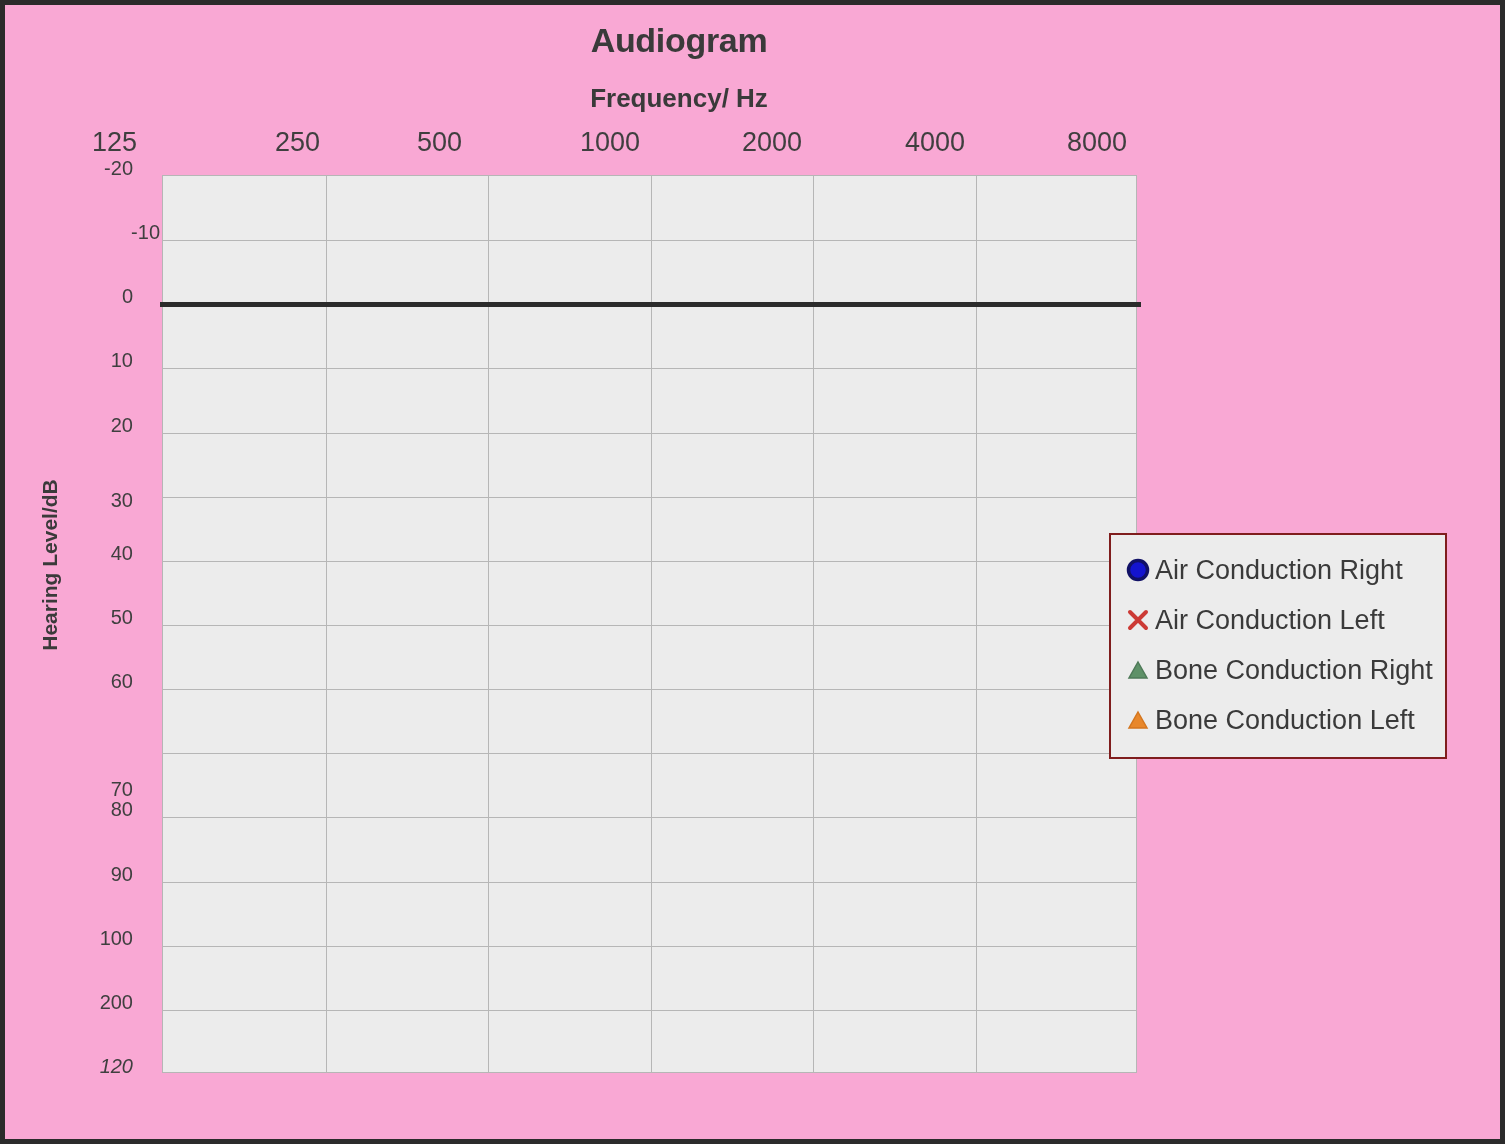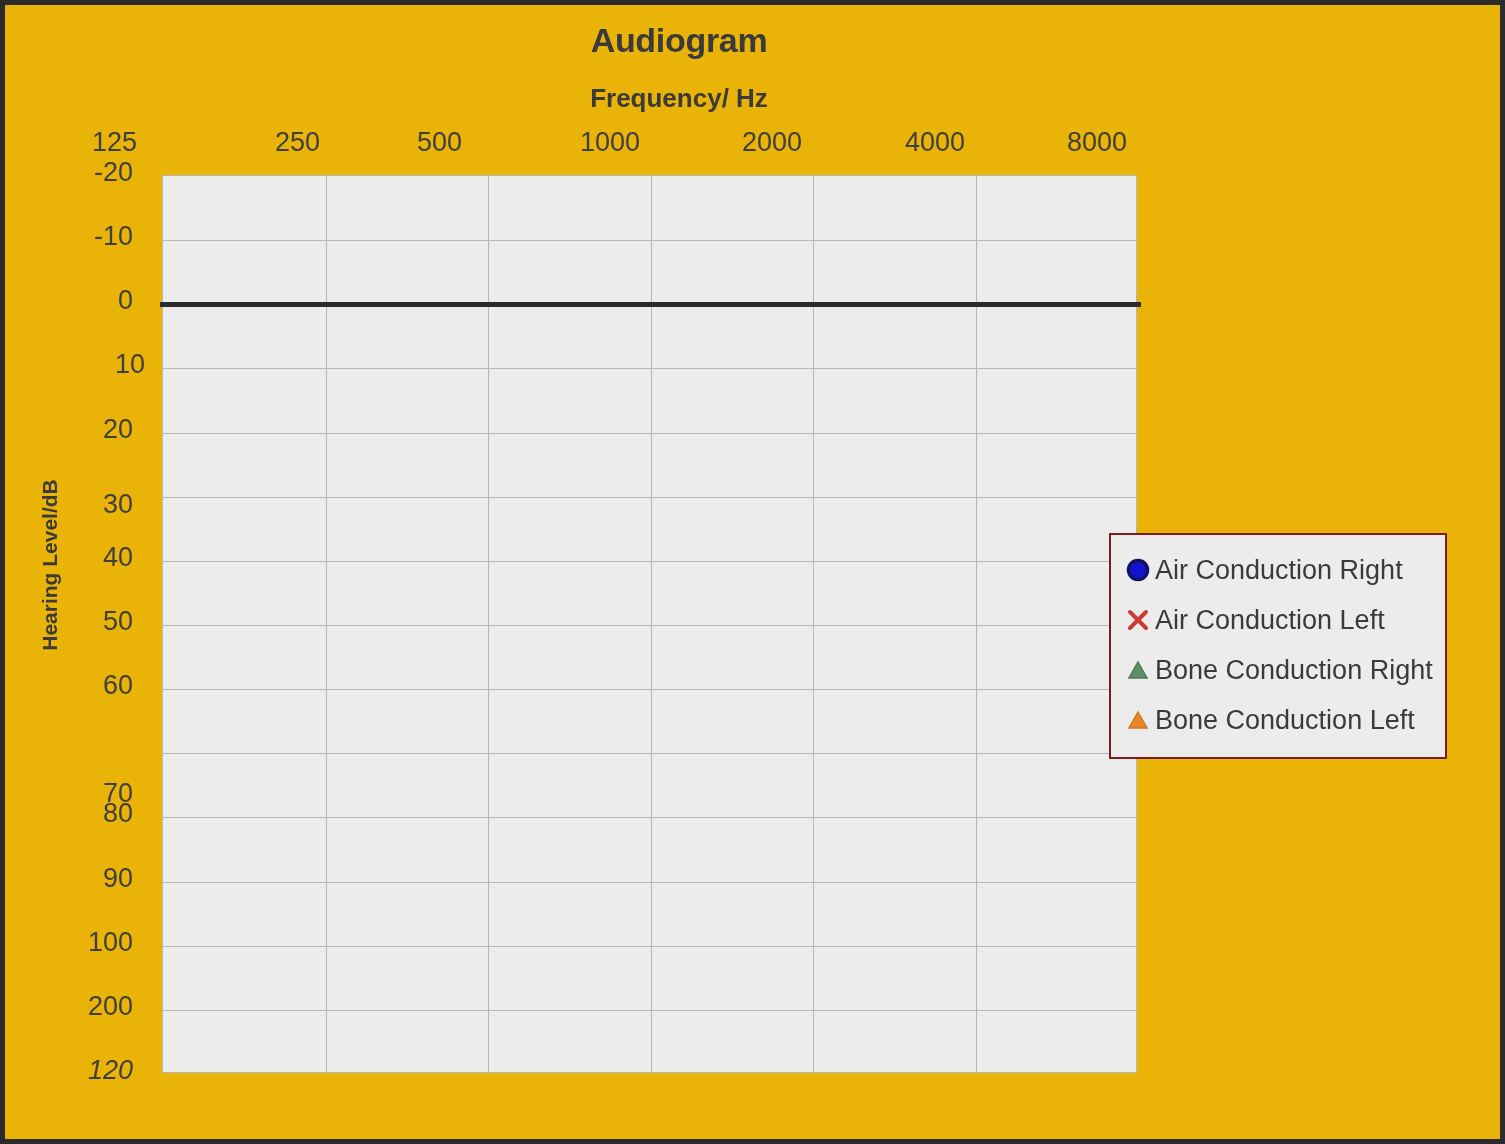--- a/index.html
+++ b/index.html
@@ -10,21 +10,21 @@
   body {
     font-family: "Liberation Sans", sans-serif;
   }
 
   
   #figure {
     position: relative;
     width: 1505px;
     height: 1144px;
     box-sizing: border-box;
-    background: #eab308;
+    background: #f9a8d4;
     border: 5px solid #2b2b2b;
     overflow: hidden;
   }
 
   
   #chart-title {
     position: absolute;
     left: 0;
     top: 16px;
     width: 1348px;
@@ -100,21 +100,21 @@
     text-align: left;
     font-size: 27px;
     color: #3f3f3f;
   }
   .tick-y {
     position: absolute;
     left: 0;
     width: 128px;
     text-align: right;
     margin-top: -18px;
-    font-size: 27px;
+    font-size: 20px;
     color: #3f3f3f;
   }
 
   
   #legend {
     position: absolute;
     left: 1104px;
     top: 528px;
     width: 338px;
     box-sizing: border-box;
@@ -155,23 +155,23 @@
       <div class="tick-x" style="left: 157px;">125</div>
       <div class="tick-x" style="left: 340px;">250</div>
       <div class="tick-x" style="left: 482px;">500</div>
       <div class="tick-x" style="left: 645px;">1000</div>
       <div class="tick-x" style="left: 807px;">2000</div>
       <div class="tick-x" style="left: 970px;">4000</div>
       <div class="tick-x" style="left: 1132px;">8000</div>
     </div>
   <div id="y-ticks">
       <div class="tick-y" style="top: 170px;">-20</div>
-      <div class="tick-y" style="top: 234px;">-10</div>
+      <div class="tick-y" style="top: 234px; padding-left: 27px;">-10</div>
       <div class="tick-y" style="top: 298px;">0</div>
-      <div class="tick-y" style="top: 362px; margin-left: 12px;">10</div>
+      <div class="tick-y" style="top: 362px;">10</div>
       <div class="tick-y" style="top: 427px;">20</div>
       <div class="tick-y" style="top: 468px; margin-top: 16px;">30</div>
       <div class="tick-y" style="top: 555px;">40</div>
       <div class="tick-y" style="top: 619px;">50</div>
       <div class="tick-y" style="top: 683px;">60</div>
       <div class="tick-y" style="top: 791px;">70</div>
       <div class="tick-y" style="top: 811px;">80</div>
       <div class="tick-y" style="top: 876px;">90</div>
       <div class="tick-y" style="top: 940px;">100</div>
       <div class="tick-y" style="top: 1004px;">200</div>

